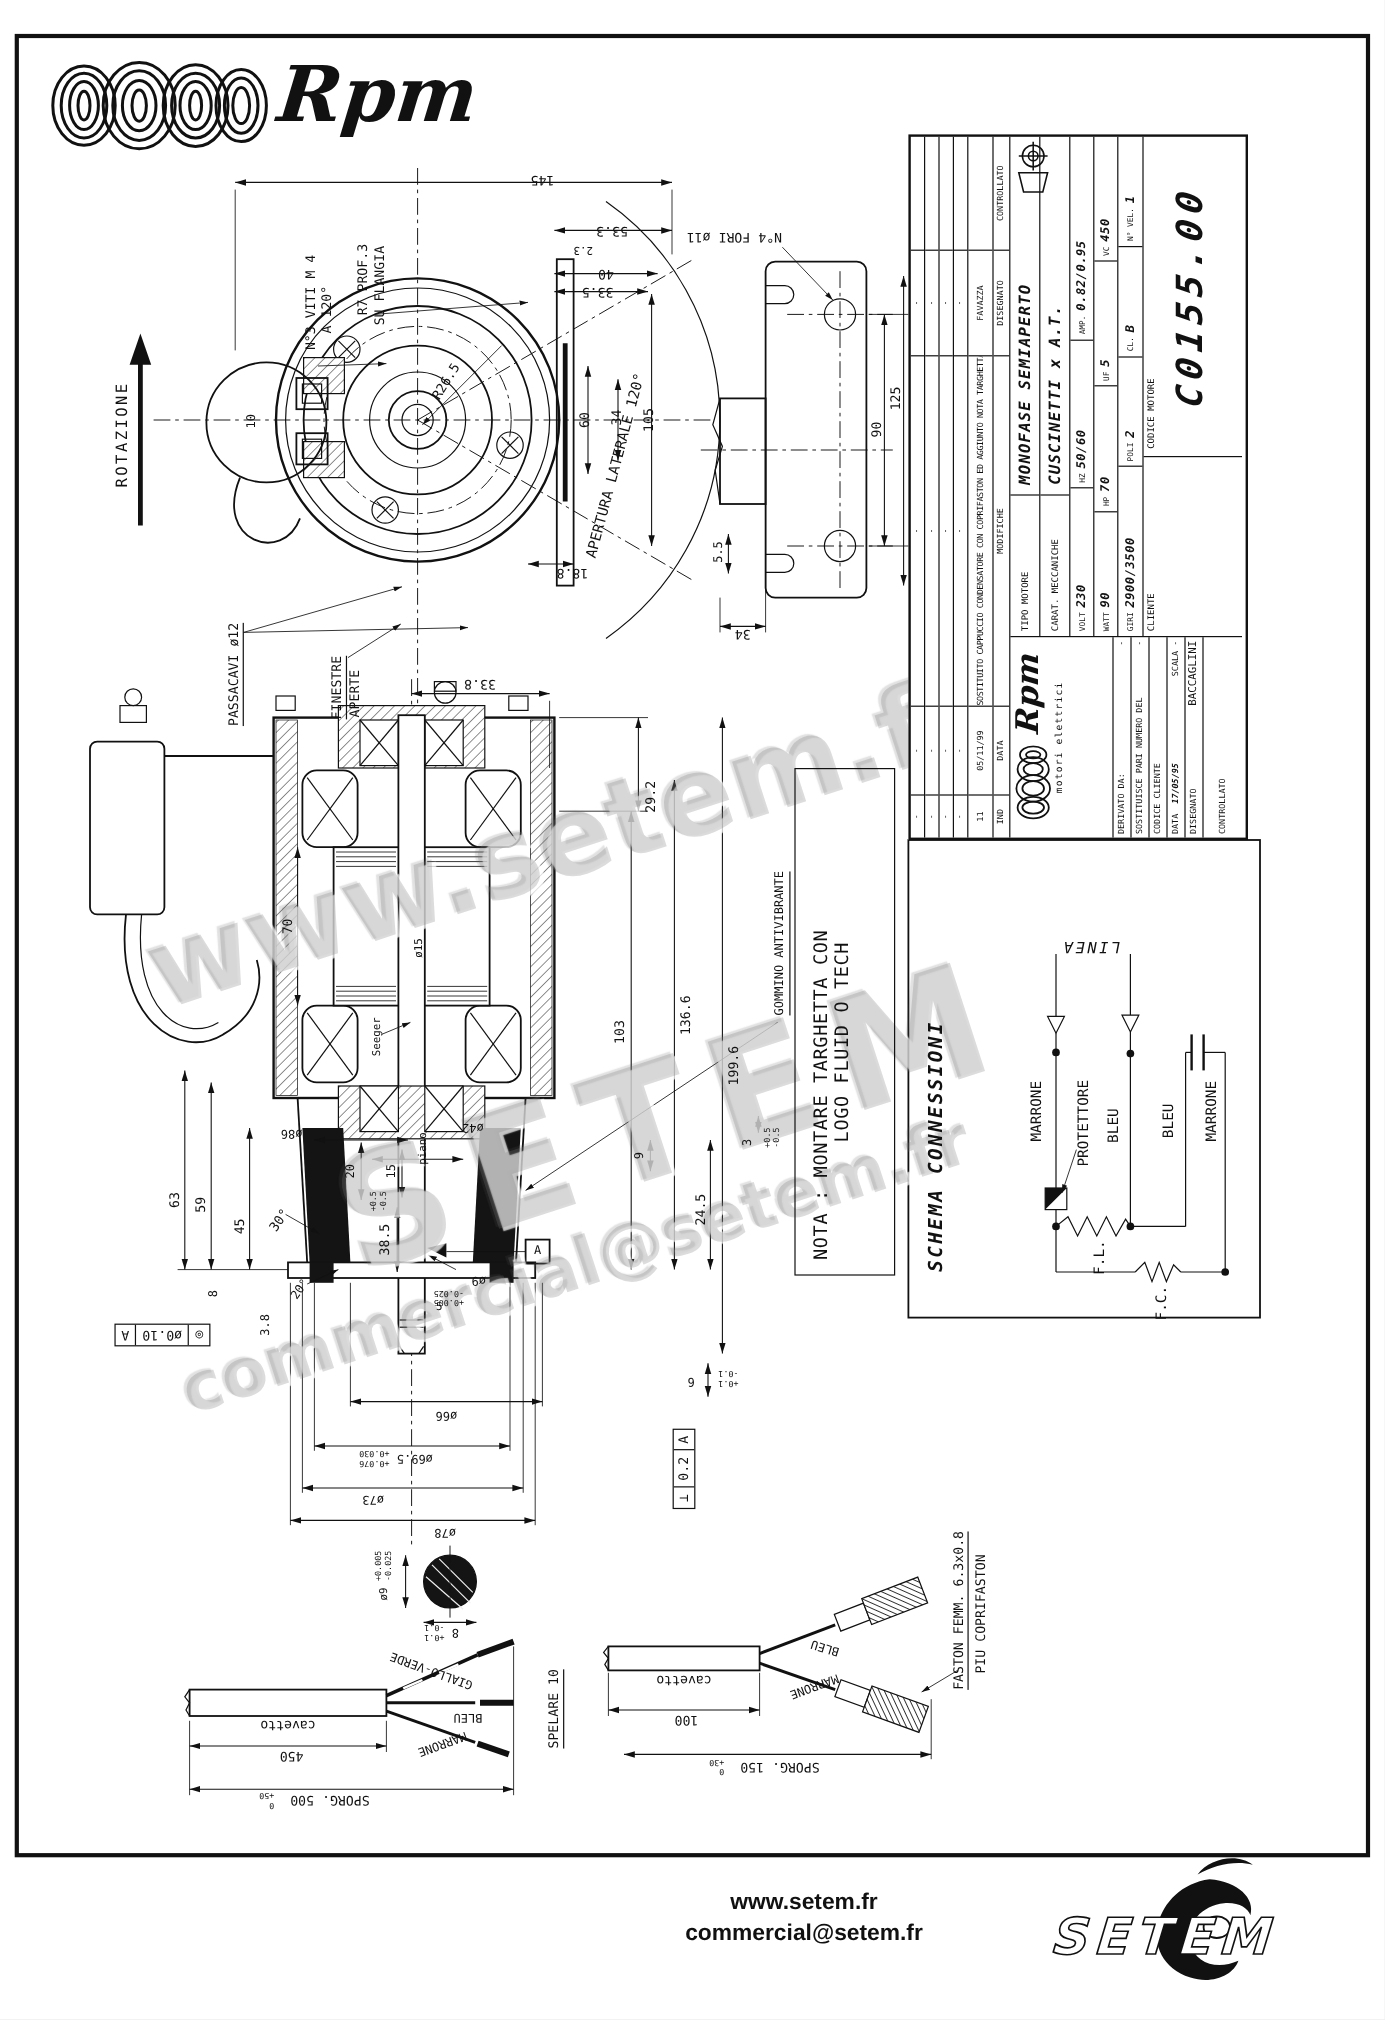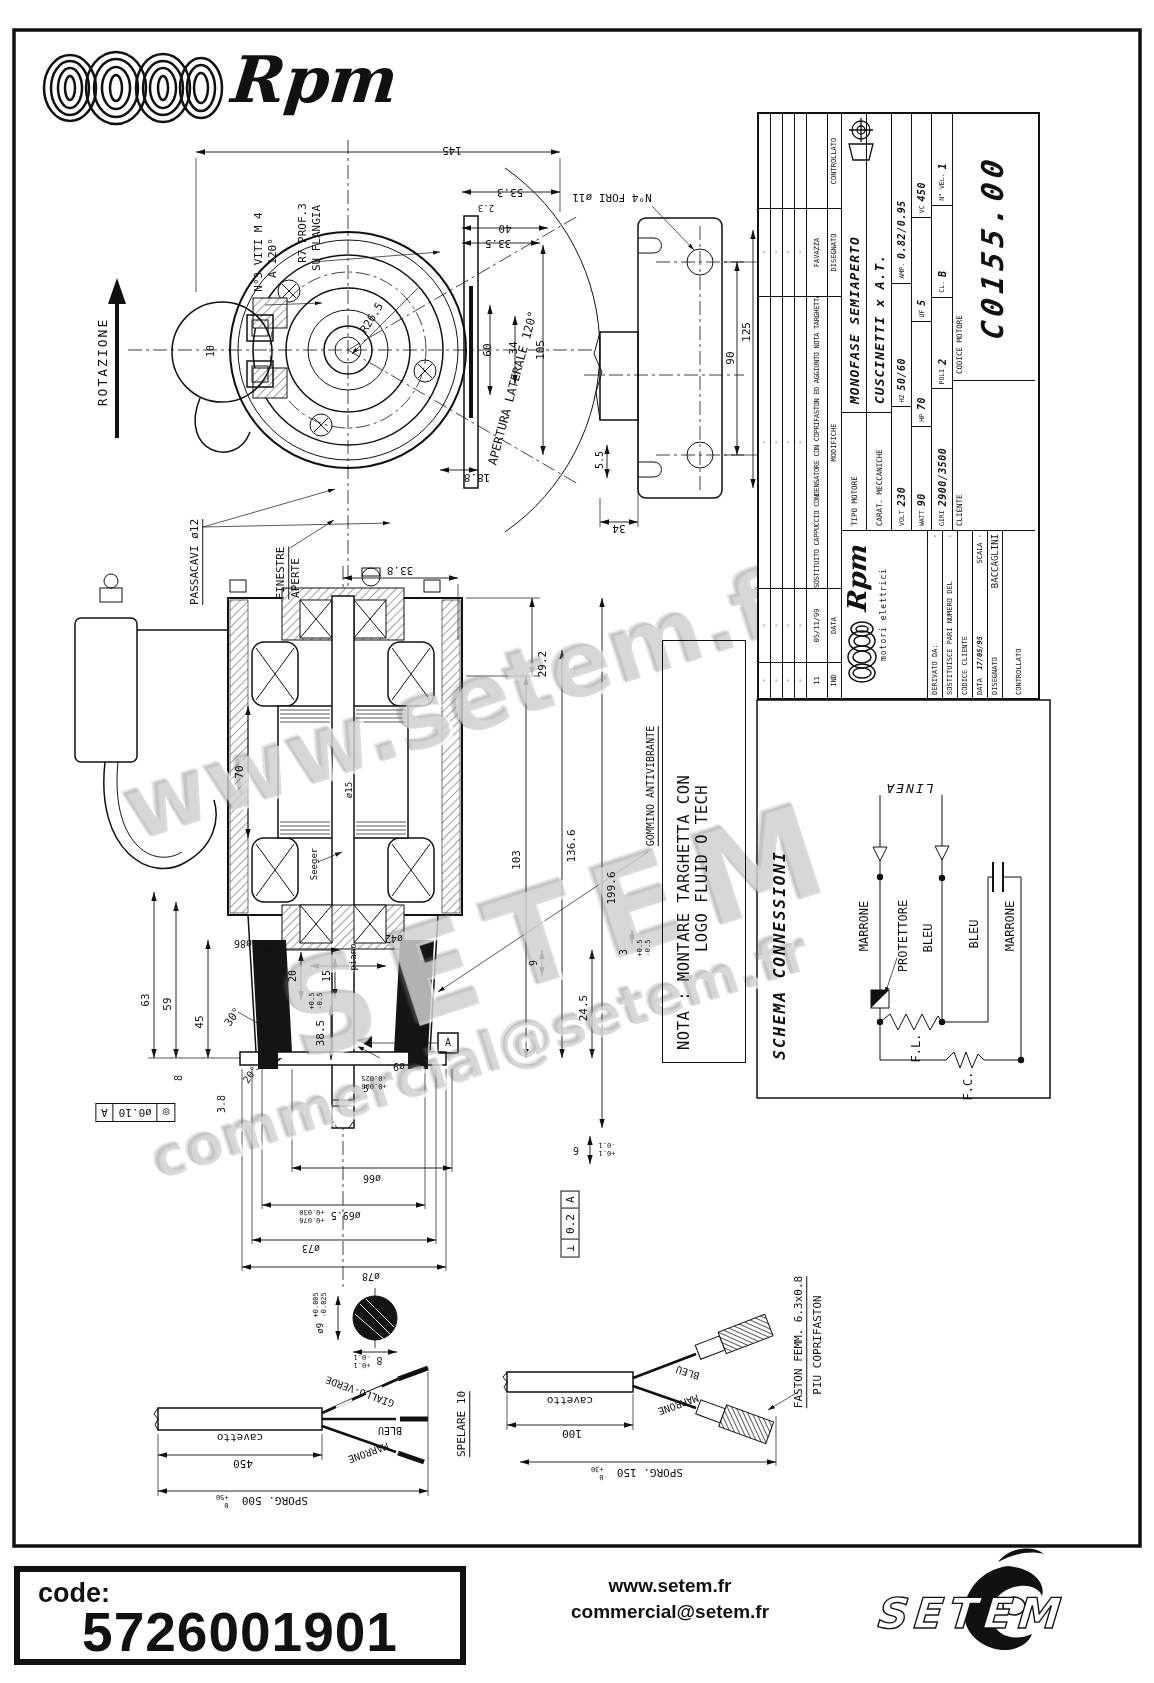--- a/index.html
+++ b/index.html
@@ -716,20 +716,16 @@
   <div class="lbl ud" style="left:572px;top:1433px;">100</div>
   <div class="lbl ud" style="left:637px;top:1472px;"><span>SPORG. 150</span>&nbsp;&nbsp;<span class="st">
         <span>0</span>
         <span>+30</span>
       </span></div>
   <div class="lbl rot s10" style="left:688px;top:1372px;--r:197deg;">BLEU</div>
   <div class="lbl rot s10" style="left:678px;top:1404px;--r:160deg;">MARRONE</div>
   <div class="lbl v u" style="left:800px;top:1342px;">FASTON FEMM. 6.3x0.8</div>
   <div class="lbl v" style="left:818px;top:1345px;">PIU COPRIFASTON</div>
 
-  <div class="codebox">
-    <div class="cl">code:</div>
-    <div class="cv">5726001901</div>
-  </div>
   <div class="f-site">www.setem.fr</div>
   <div class="f-mail">commercial@setem.fr</div>
 
 </div>
 
 </body></html>

